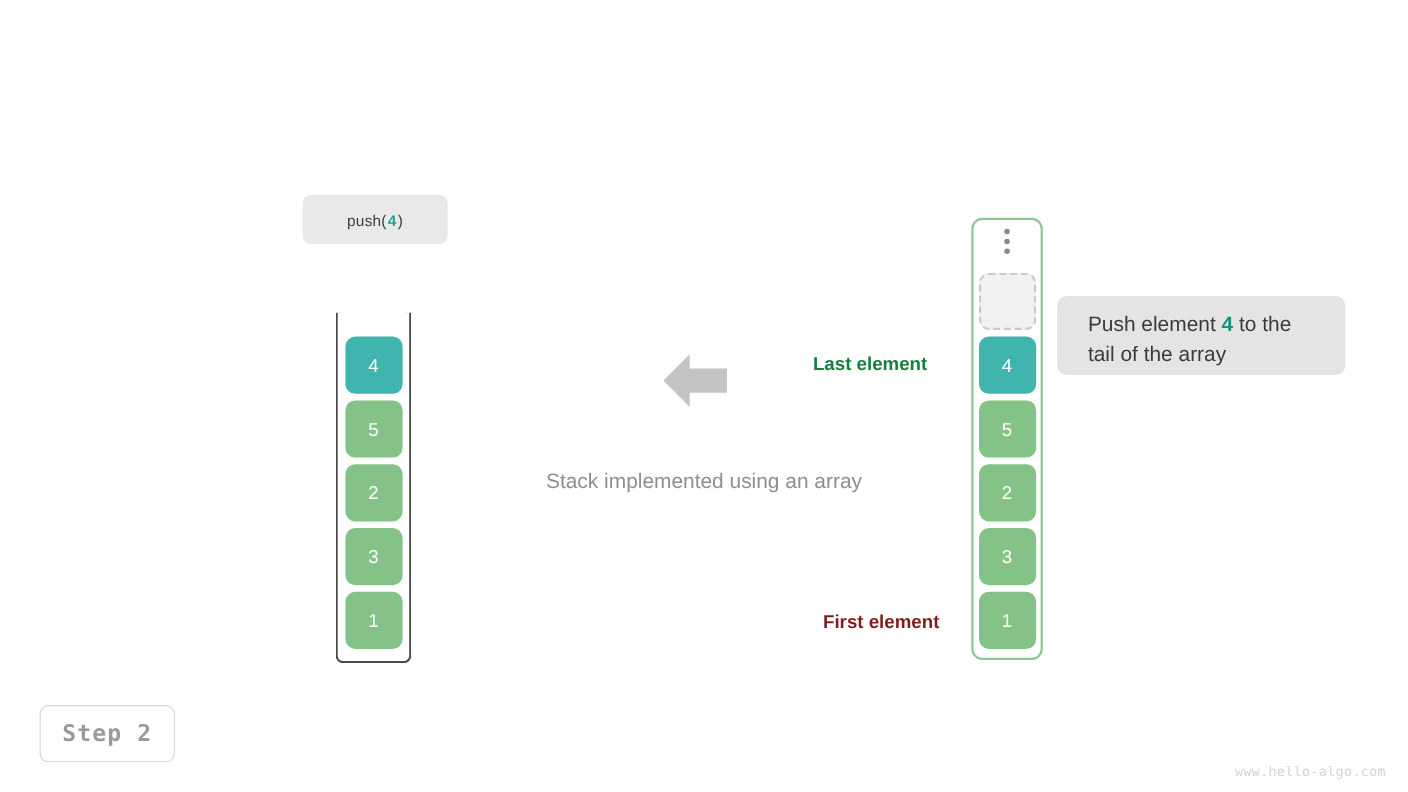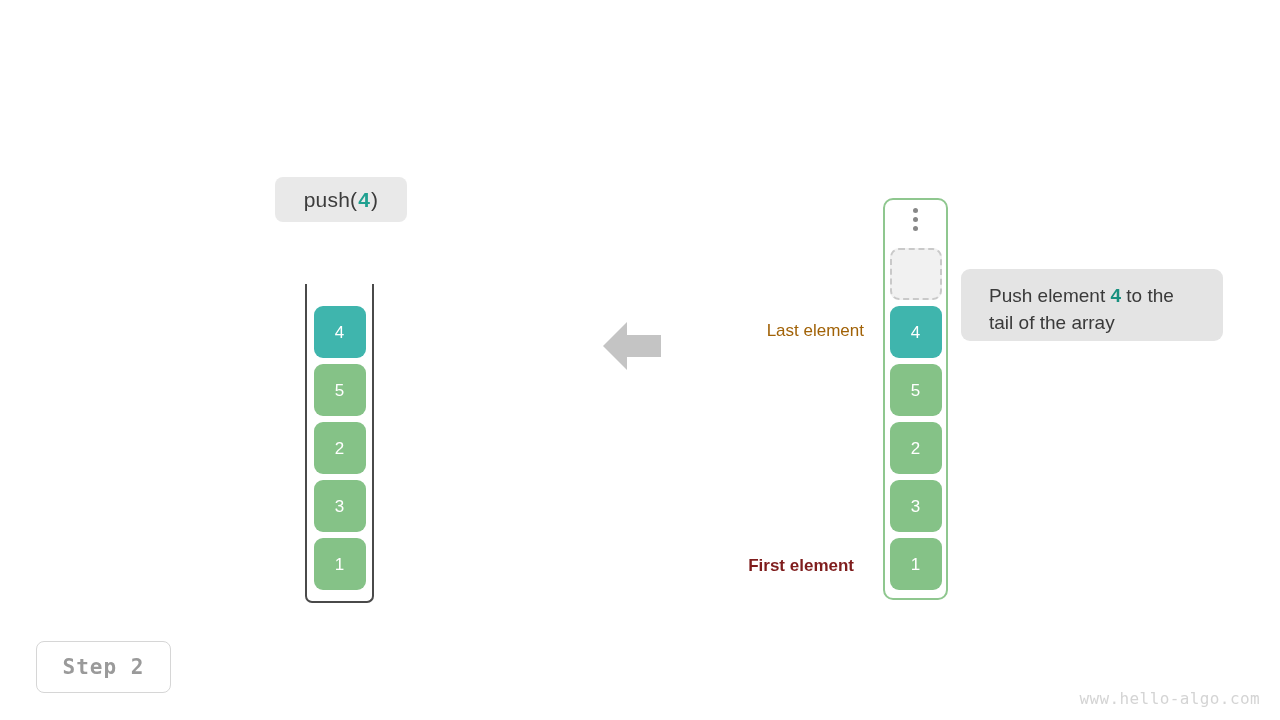--- a/index.html
+++ b/index.html
@@ -24,21 +24,21 @@
     position: absolute;
     left: 275px;
     top: 177px;
     width: 132px;
     height: 45px;
     background: #e9e9e9;
     border-radius: 8px;
     display: flex;
     align-items: center;
     justify-content: center;
-    font-size: 21px;
+    font-size: 14px;
     color: #3c3c3c;
     letter-spacing: 0.2px;
   }
   .op-badge .op-arg {
     color: #20a090;
     font-weight: bold;
     padding: 0 1px;
   }
 
   
@@ -99,24 +99,24 @@
     width: 58px;
     height: 56px;
   }
   .arrow-left svg { display: block; }
 
   .lbl-last {
     position: absolute;
     left: 718px;
     top: 321px;
     width: 146px;
-    text-align: right;
+    text-align: center;
     font-size: 17px;
-    font-weight: normal;
-    color: #a16207;
+    font-weight: bold;
+    color: #15803d;
   }
   .lbl-first {
     position: absolute;
     left: 708px;
     top: 556px;
     width: 146px;
     text-align: right;
     font-size: 17px;
     font-weight: bold;
     color: #7f1d1d;
@@ -187,21 +187,21 @@
   .tooltip .tip-num {
     color: #18907f;
     font-weight: bold;
   }
 
   
   .step-badge {
     position: absolute;
     left: 36px;
     top: 641px;
-    width: 135px;
+    width: 123px;
     height: 52px;
     background: #ffffff;
     border: 1px solid #d6d6d6;
     border-radius: 8px;
     display: flex;
     align-items: center;
     justify-content: center;
     font-family: "DejaVu Sans Mono", monospace;
     font-size: 21px;
     font-weight: bold;
@@ -209,21 +209,21 @@
     letter-spacing: 1px;
     box-sizing: border-box;
   }
 
   
   .watermark {
     position: absolute;
     right: 20px;
     bottom: 12px;
     font-family: "DejaVu Sans Mono", monospace;
-    font-size: 16px;
+    font-size: 12px;
     color: #d4d4d4;
     letter-spacing: 0.4px;
   }
 </style>
 </head>
 <body>
 
 <div class="stage">
 
   <div class="op-badge">
@@ -244,20 +244,21 @@
     </div>
   </div>
 
   <div class="arrow-left">
     <svg width="58" height="56" viewBox="0 0 58 56" xmlns="http://www.w3.org/2000/svg">
       <polygon points="0,28 24,4 24,17 58,17 58,39 24,39 24,52" fill="#c4c4c4"></polygon>
     </svg>
   </div>
 
   <div class="lbl-last">Last element</div>
+  <div class="caption">Stack implemented using an array</div>
   <div class="lbl-first">First element</div>
 
   <div class="array-wrap">
     <div class="array-dots">
       <i></i>
       <i></i>
       <i></i>
     </div>
     <div class="array-items">
       <div class="cell empty"></div>

